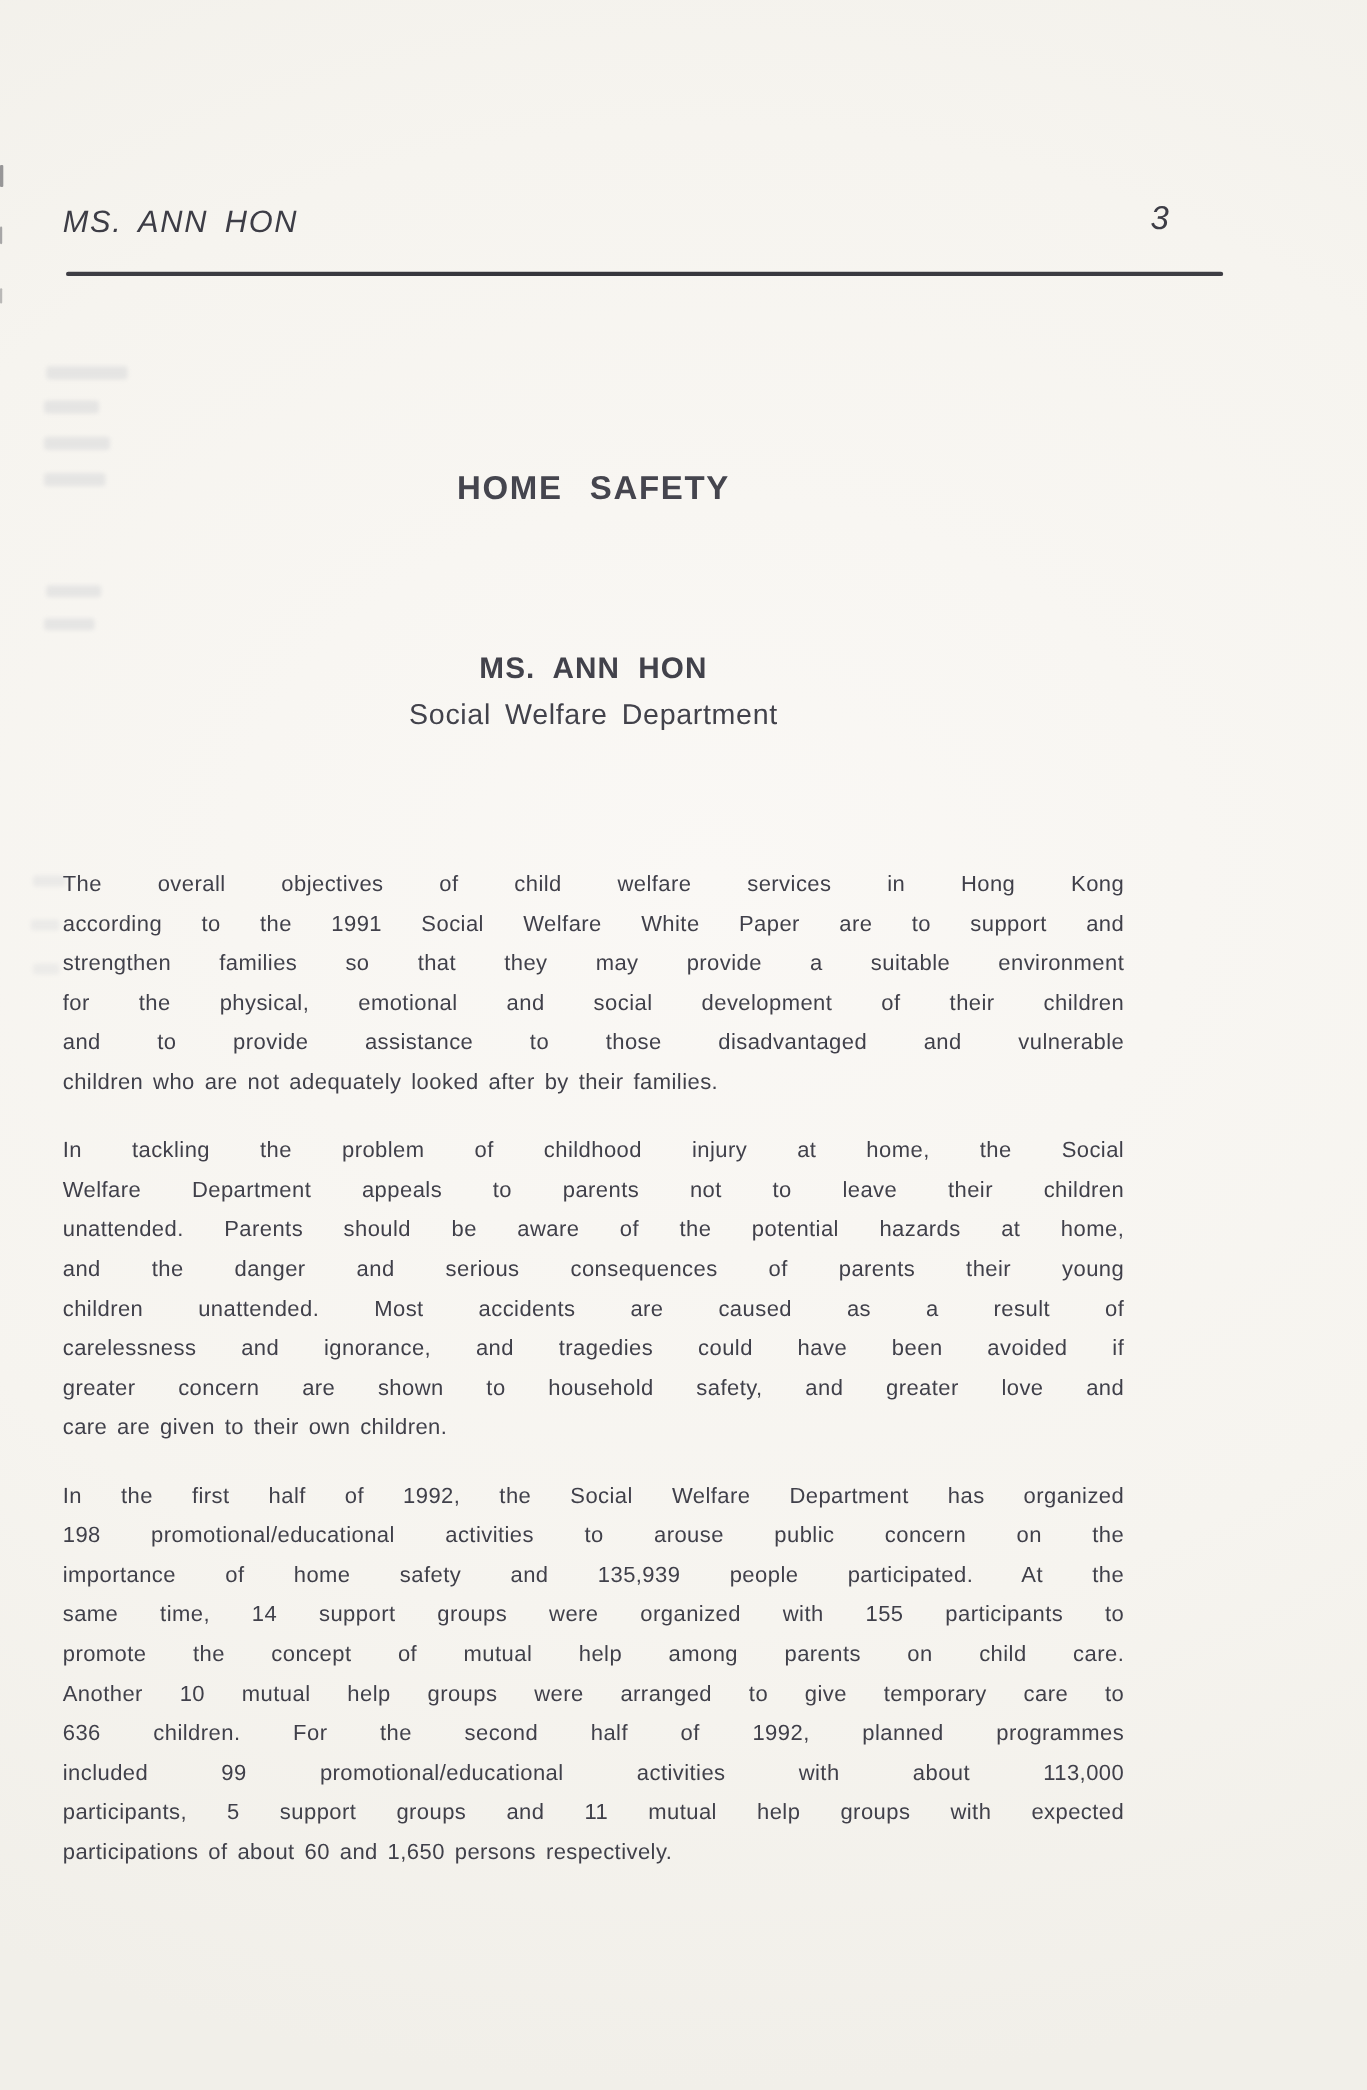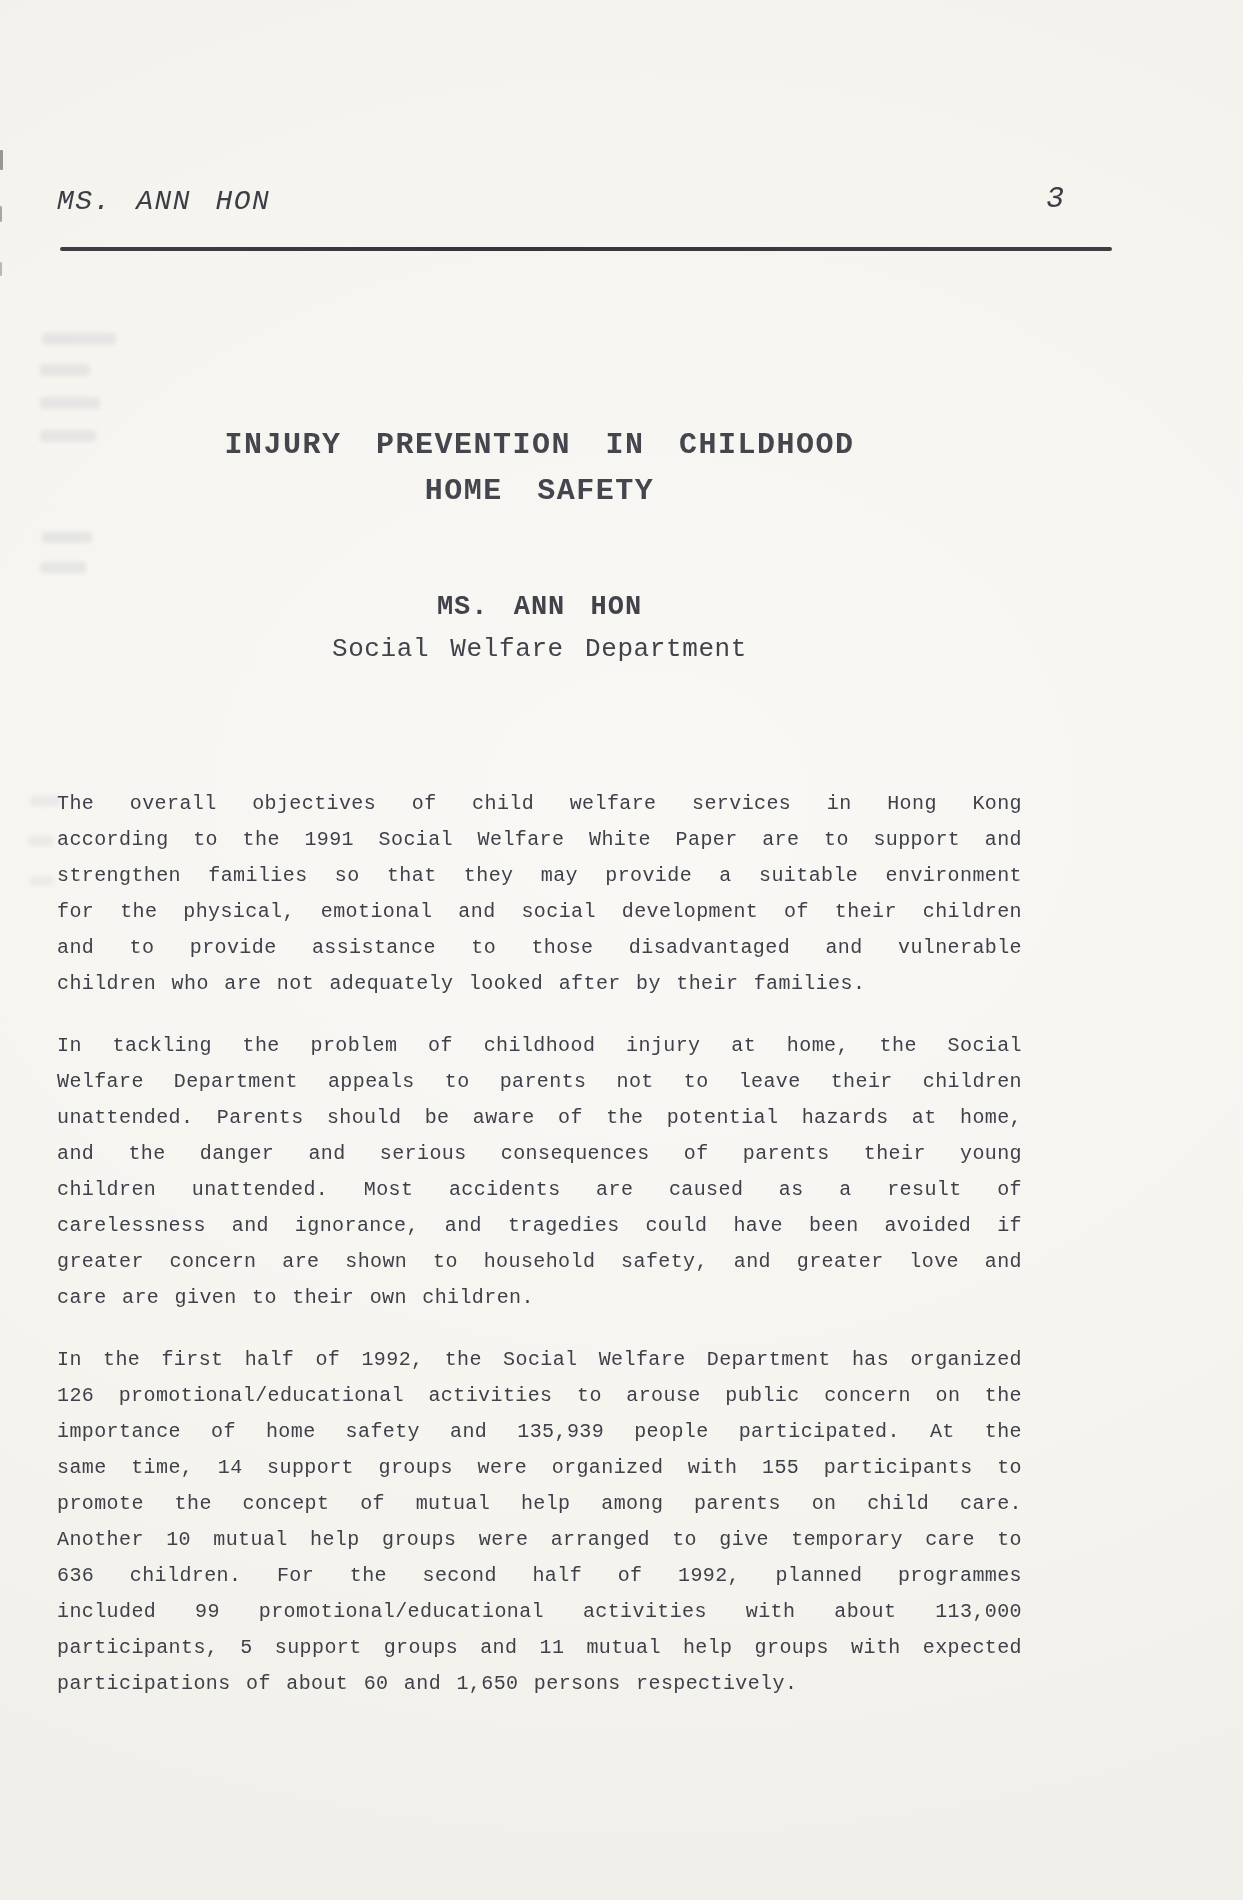--- a/index.html
+++ b/index.html
@@ -7,21 +7,21 @@
     padding: 0;
     background: #f6f4f0;
   }
   .page {
     position: relative;
     width: 1243px;
     height: 1900px;
     background:
       radial-gradient(ellipse 1400px 1100px at 52% 42%, #faf8f5 0%, #f6f4ef 62%, #f1efe9 100%);
     overflow: hidden;
-    font-family: Liberation Mono, monospace;
+    font-family: Liberation Sans, sans-serif;
     color: #42424b;
   }
 
   
   .running-author {
     position: absolute;
     left: 57px;
     top: 186px;
     font-style: italic;
     font-size: 28px;
@@ -152,21 +152,20 @@
   <div class="ghost g5"></div>
   <div class="ghost g6"></div>
   <div class="ghost g7"></div>
   <div class="ghost g8"></div>
   <div class="ghost g9"></div>
   <div class="edge-mark e1"></div>
   <div class="edge-mark e2"></div>
   <div class="edge-mark e3"></div>
 
   <h1 class="paper-title">
-    <span class="title-line">INJURY PREVENTION IN CHILDHOOD</span>
     <span class="title-line">HOME SAFETY</span>
   </h1>
 
   <div class="byline">
     <div class="byline-name">MS. ANN HON</div>
     <div class="byline-affiliation">Social Welfare Department</div>
   </div>
 
   <main class="body-text">
 
@@ -185,21 +184,21 @@
       <span class="text-line">unattended.  Parents should be aware of the potential hazards at home,</span>
       <span class="text-line">and the danger and serious consequences of parents their young</span>
       <span class="text-line">children unattended.  Most accidents are caused as a result of</span>
       <span class="text-line">carelessness and ignorance, and tragedies could have been avoided if</span>
       <span class="text-line">greater concern are shown to household safety, and greater love and</span>
       <span class="text-line last">care are given to their own children.</span>
     </p>
 
     <p class="para">
       <span class="text-line">In the first half of 1992, the Social Welfare Department has organized</span>
-      <span class="text-line">126 promotional/educational activities to arouse public concern on the</span>
+      <span class="text-line">198 promotional/educational activities to arouse public concern on the</span>
       <span class="text-line">importance of home safety and 135,939 people participated.  At the</span>
       <span class="text-line">same time, 14 support groups were organized with 155 participants to</span>
       <span class="text-line">promote the concept of mutual help among parents on child care.</span>
       <span class="text-line">Another 10 mutual help groups were arranged to give temporary care to</span>
       <span class="text-line">636 children.  For the second half of 1992, planned programmes</span>
       <span class="text-line">included 99 promotional/educational activities with about 113,000</span>
       <span class="text-line">participants, 5 support groups and 11 mutual help groups with expected</span>
       <span class="text-line last">participations of about 60 and 1,650 persons respectively.</span>
     </p>
 

